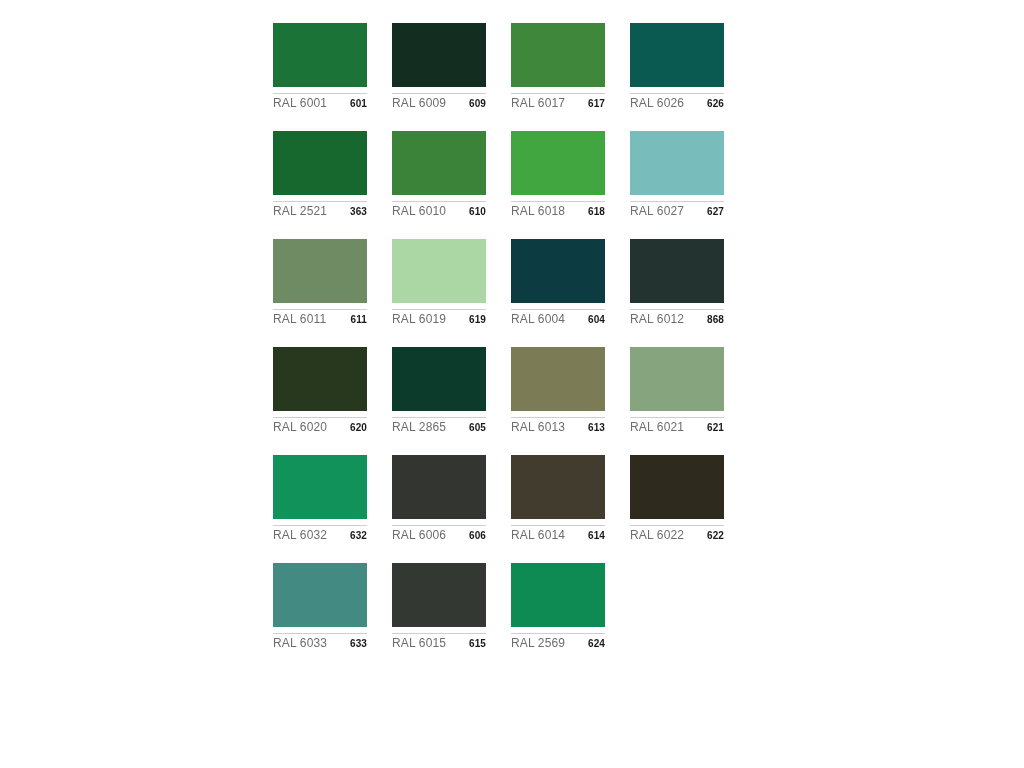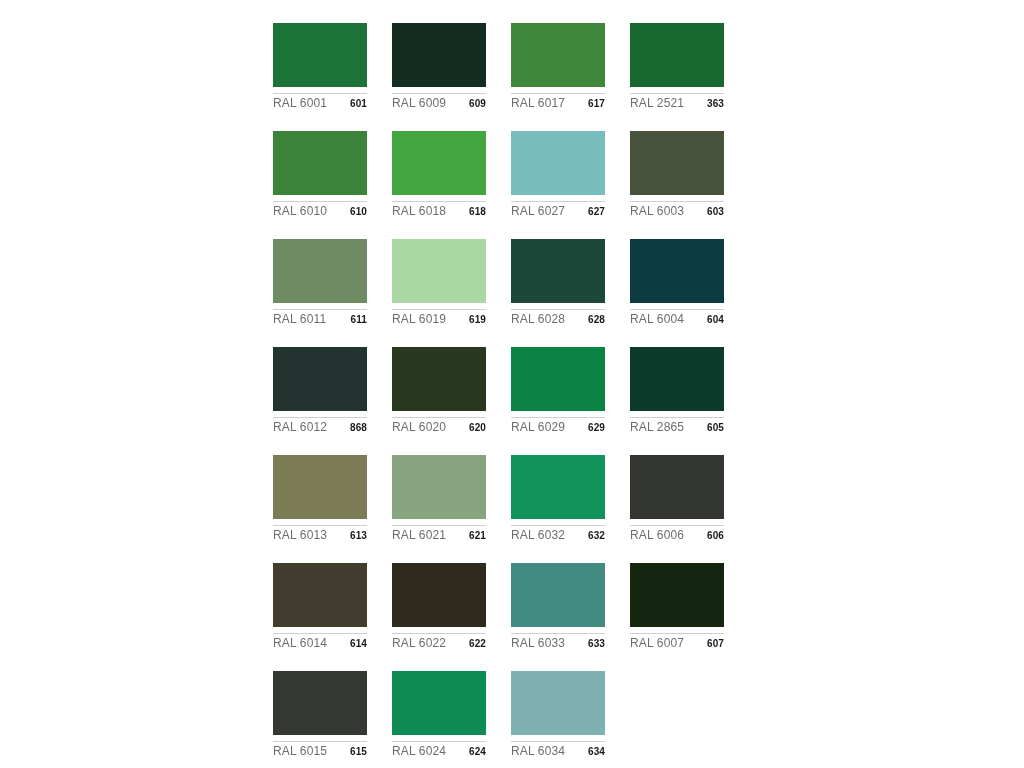--- a/index.html
+++ b/index.html
@@ -84,20 +84,27 @@
         </div>
       </div>
       <div class="swatch-cell">
         <div class="swatch-chip" style="background: rgb(63, 136, 59);"></div>
         <div class="swatch-label">
           <span class="ral-name">RAL 6017</span>
           <span class="ral-code">617</span>
         </div>
       </div>
       <div class="swatch-cell">
+        <div class="swatch-chip" style="background: rgb(11, 90, 82);"></div>
+        <div class="swatch-label">
+          <span class="ral-name">RAL 6026</span>
+          <span class="ral-code">626</span>
+        </div>
+      </div>
+      <div class="swatch-cell">
         <div class="swatch-chip" style="background: rgb(22, 104, 47);"></div>
         <div class="swatch-label">
           <span class="ral-name">RAL 2521</span>
           <span class="ral-code">363</span>
         </div>
       </div>
       <div class="swatch-cell">
         <div class="swatch-chip" style="background: rgb(59, 131, 56);"></div>
         <div class="swatch-label">
           <span class="ral-name">RAL 6010</span>
@@ -112,48 +119,34 @@
         </div>
       </div>
       <div class="swatch-cell">
         <div class="swatch-chip" style="background: rgb(120, 188, 188);"></div>
         <div class="swatch-label">
           <span class="ral-name">RAL 6027</span>
           <span class="ral-code">627</span>
         </div>
       </div>
       <div class="swatch-cell">
-        <div class="swatch-chip" style="background: rgb(71, 83, 58);"></div>
-        <div class="swatch-label">
-          <span class="ral-name">RAL 6003</span>
-          <span class="ral-code">603</span>
-        </div>
-      </div>
-      <div class="swatch-cell">
         <div class="swatch-chip" style="background: rgb(110, 139, 99);"></div>
         <div class="swatch-label">
           <span class="ral-name">RAL 6011</span>
           <span class="ral-code">611</span>
         </div>
       </div>
       <div class="swatch-cell">
         <div class="swatch-chip" style="background: rgb(171, 215, 165);"></div>
         <div class="swatch-label">
           <span class="ral-name">RAL 6019</span>
           <span class="ral-code">619</span>
         </div>
       </div>
       <div class="swatch-cell">
-        <div class="swatch-chip" style="background: rgb(29, 71, 57);"></div>
-        <div class="swatch-label">
-          <span class="ral-name">RAL 6028</span>
-          <span class="ral-code">628</span>
-        </div>
-      </div>
-      <div class="swatch-cell">
         <div class="swatch-chip" style="background: rgb(12, 60, 65);"></div>
         <div class="swatch-label">
           <span class="ral-name">RAL 6004</span>
           <span class="ral-code">604</span>
         </div>
       </div>
       <div class="swatch-cell">
         <div class="swatch-chip" style="background: rgb(35, 51, 47);"></div>
         <div class="swatch-label">
           <span class="ral-name">RAL 6012</span>
@@ -161,27 +154,20 @@
         </div>
       </div>
       <div class="swatch-cell">
         <div class="swatch-chip" style="background: rgb(39, 56, 31);"></div>
         <div class="swatch-label">
           <span class="ral-name">RAL 6020</span>
           <span class="ral-code">620</span>
         </div>
       </div>
       <div class="swatch-cell">
-        <div class="swatch-chip" style="background: rgb(10, 130, 67);"></div>
-        <div class="swatch-label">
-          <span class="ral-name">RAL 6029</span>
-          <span class="ral-code">629</span>
-        </div>
-      </div>
-      <div class="swatch-cell">
         <div class="swatch-chip" style="background: rgb(12, 59, 44);"></div>
         <div class="swatch-label">
           <span class="ral-name">RAL 2865</span>
           <span class="ral-code">605</span>
         </div>
       </div>
       <div class="swatch-cell">
         <div class="swatch-chip" style="background: rgb(123, 123, 85);"></div>
         <div class="swatch-label">
           <span class="ral-name">RAL 6013</span>
@@ -224,41 +210,27 @@
         </div>
       </div>
       <div class="swatch-cell">
         <div class="swatch-chip" style="background: rgb(67, 138, 131);"></div>
         <div class="swatch-label">
           <span class="ral-name">RAL 6033</span>
           <span class="ral-code">633</span>
         </div>
       </div>
       <div class="swatch-cell">
-        <div class="swatch-chip" style="background: rgb(21, 38, 16);"></div>
-        <div class="swatch-label">
-          <span class="ral-name">RAL 6007</span>
-          <span class="ral-code">607</span>
-        </div>
-      </div>
-      <div class="swatch-cell">
         <div class="swatch-chip" style="background: rgb(52, 56, 51);"></div>
         <div class="swatch-label">
           <span class="ral-name">RAL 6015</span>
           <span class="ral-code">615</span>
         </div>
       </div>
       <div class="swatch-cell">
         <div class="swatch-chip" style="background: rgb(13, 139, 82);"></div>
         <div class="swatch-label">
-          <span class="ral-name">RAL 6024</span>
+          <span class="ral-name">RAL 2569</span>
           <span class="ral-code">624</span>
-        </div>
-      </div>
-      <div class="swatch-cell">
-        <div class="swatch-chip" style="background: rgb(127, 176, 178);"></div>
-        <div class="swatch-label">
-          <span class="ral-name">RAL 6034</span>
-          <span class="ral-code">634</span>
         </div>
       </div>
     </div>
 </div>
 
 </body></html>

